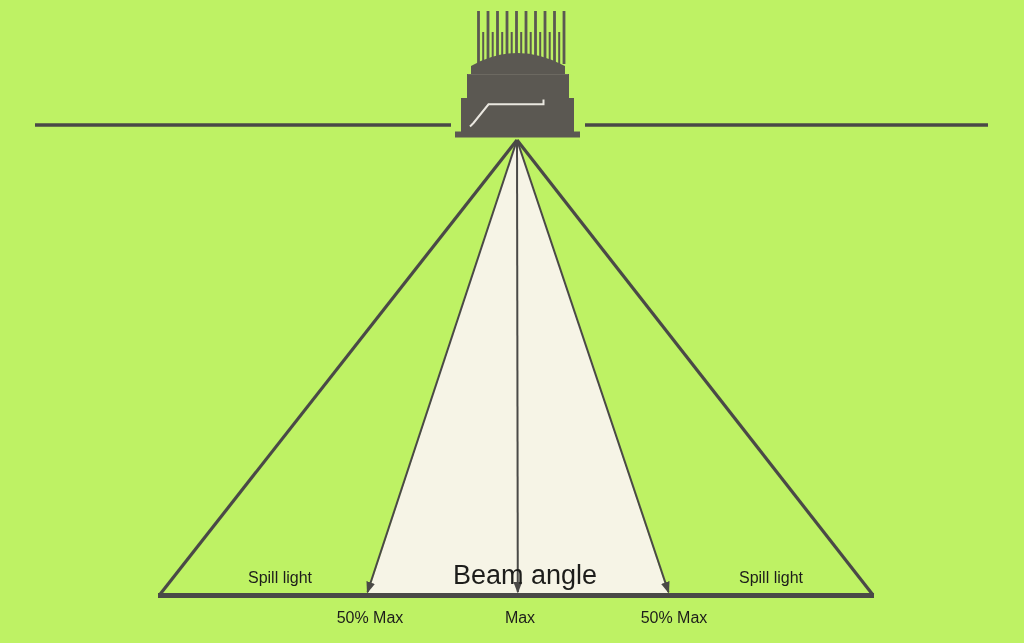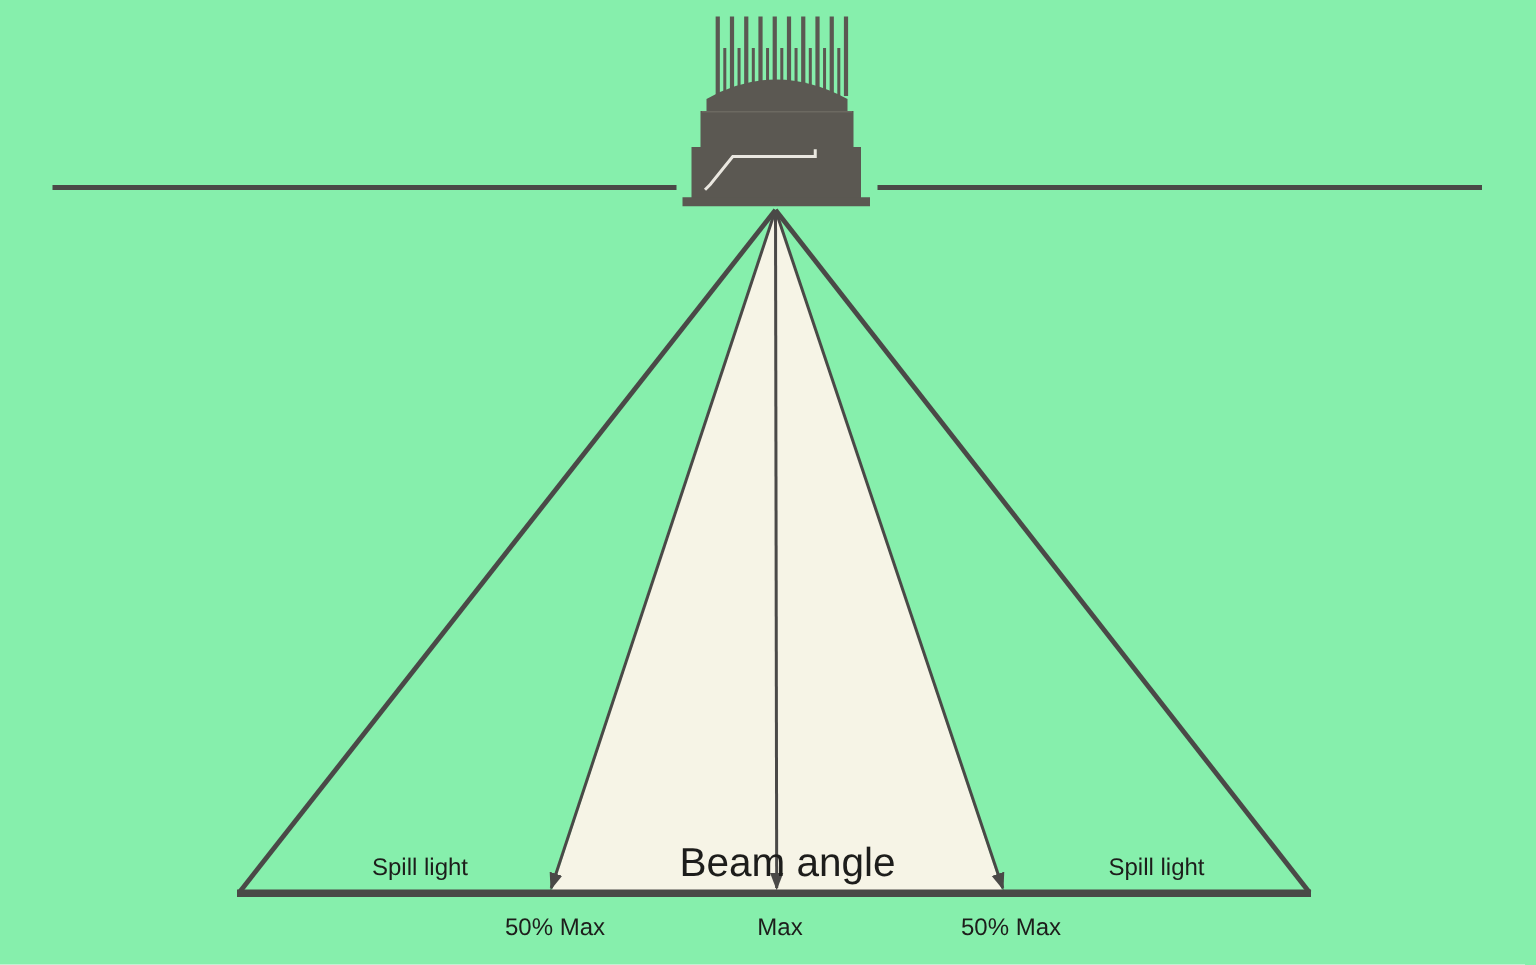--- a/index.html
+++ b/index.html
@@ -8,21 +8,21 @@
     width: 1024px;
     height: 643px;
     overflow: hidden;
     background: #f1f0ef;
     font-family: "Liberation Sans", sans-serif;
   }
   .stage {
     position: relative;
     width: 1024px;
     height: 643px;
-    background: #86efac;
+    background: #bef264;
   }
   svg { display: block; }
   .stroke-main { stroke: #4a4947; fill: none; }
   .fixture-fill { fill: #5b5852; stroke: none; }
   .fixture-detail { stroke: #eae7e0; fill: none; stroke-width: 2; stroke-linejoin: miter; }
   .fixture-sep { stroke: #7b786f; stroke-width: 1; opacity: 0.55; }
   .beam-fill { fill: #f6f4e6; stroke: none; }
   .arrow-fill { fill: #4a4947; }
   .label {
     fill: #1d1d1b;

